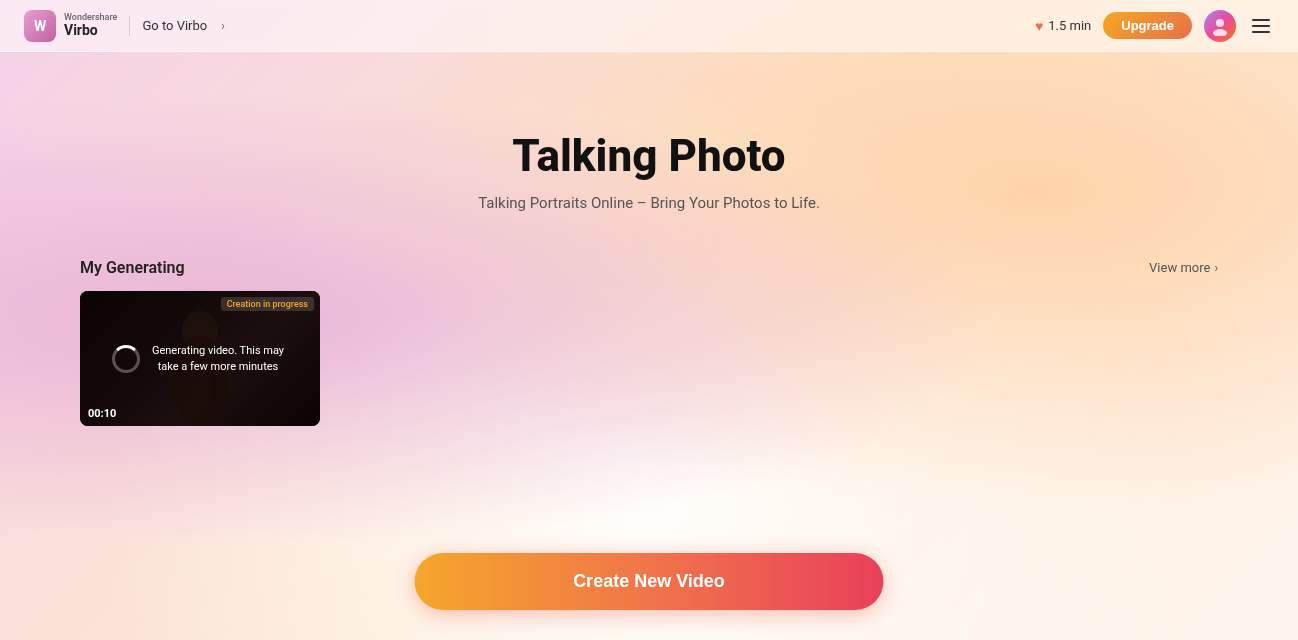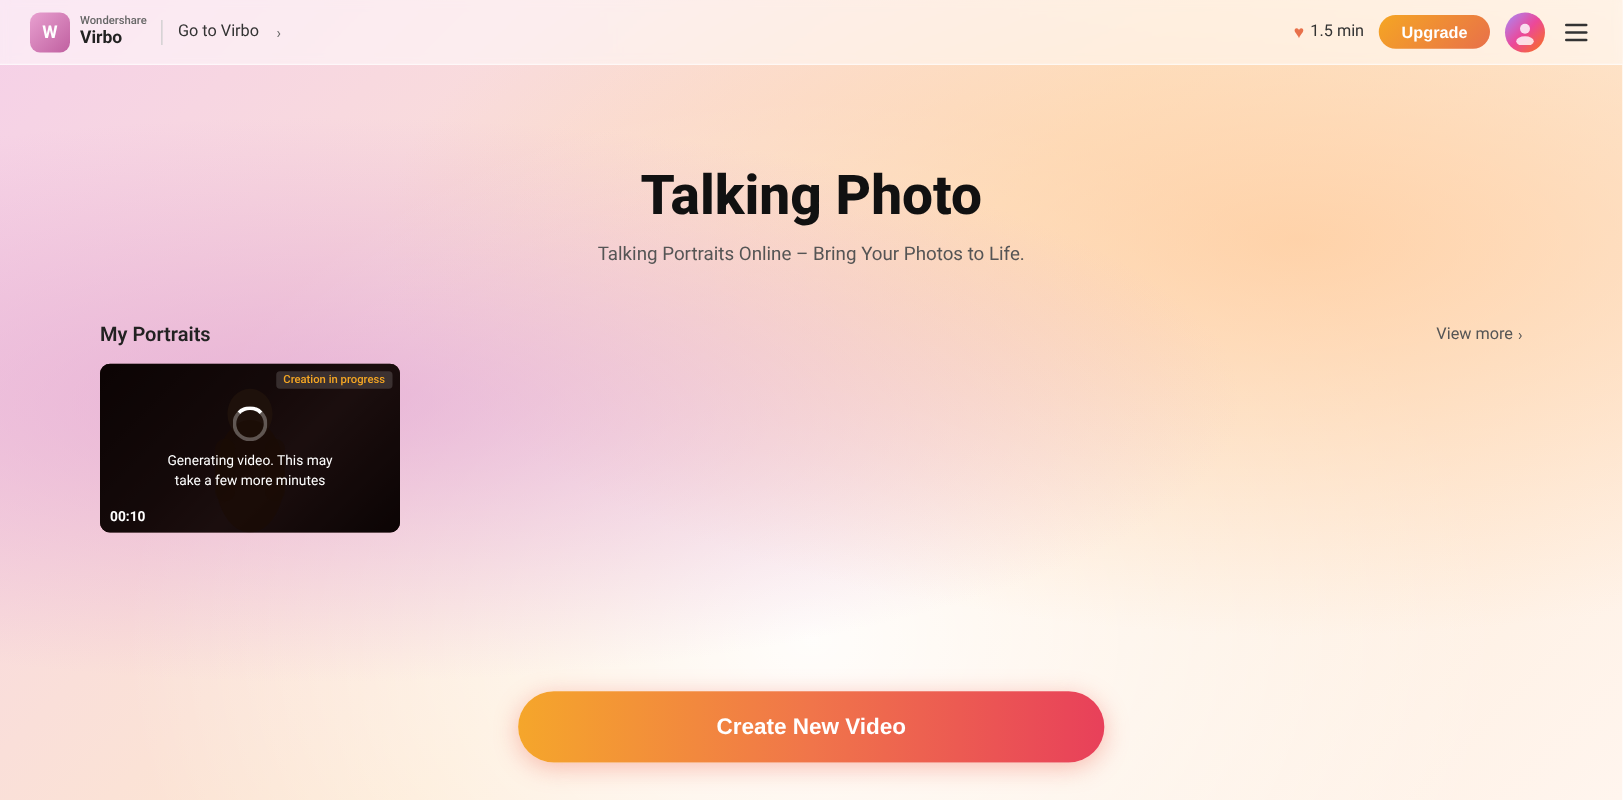--- a/index.html
+++ b/index.html
@@ -251,21 +251,20 @@
       transform: translateX(-50%);
       width: 80px;
       height: 120px;
     }
 
     .video-overlay {
       position: absolute;
       inset: 0;
       background: rgba(0,0,0,0.55);
       display: flex;
-      flex-direction: column;
       align-items: center;
       justify-content: center;
       gap: 8px;
     }
 
     .loading-spinner {
       width: 28px;
       height: 28px;
       border: 3px solid rgba(255,255,255,0.3);
       border-top: 3px solid white;
@@ -379,21 +378,21 @@
 
 <main class="main">
 
   <section class="hero">
     <h1 class="hero-title">Talking Photo</h1>
     <p class="hero-subtitle">Talking Portraits Online – Bring Your Photos to Life.</p>
   </section>
 
   <section class="creations-section">
     <div class="creations-header">
-      <h2 class="creations-title">My Portraits</h2>
+      <h2 class="creations-title">My Generating</h2>
       <div class="view-more">
         <span>View more</span>
         <span class="chevron">›</span>
       </div>
     </div>
 
     <div class="video-card">
       <div class="video-thumbnail">
         <div class="video-bg">
 

